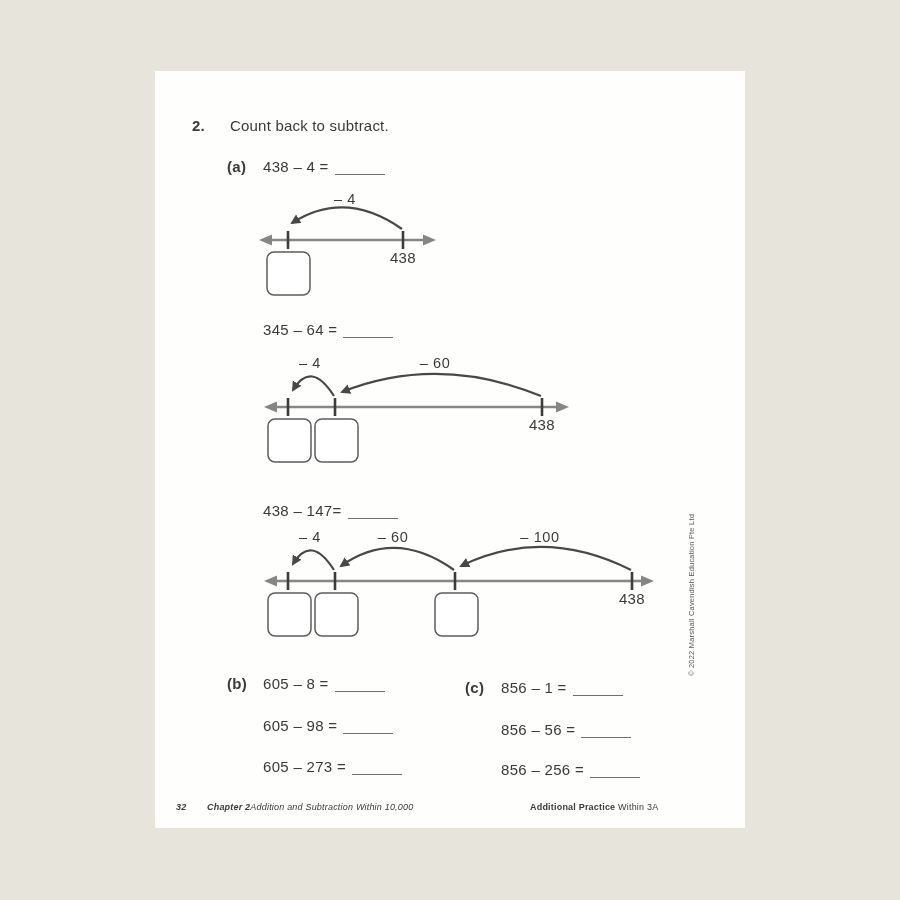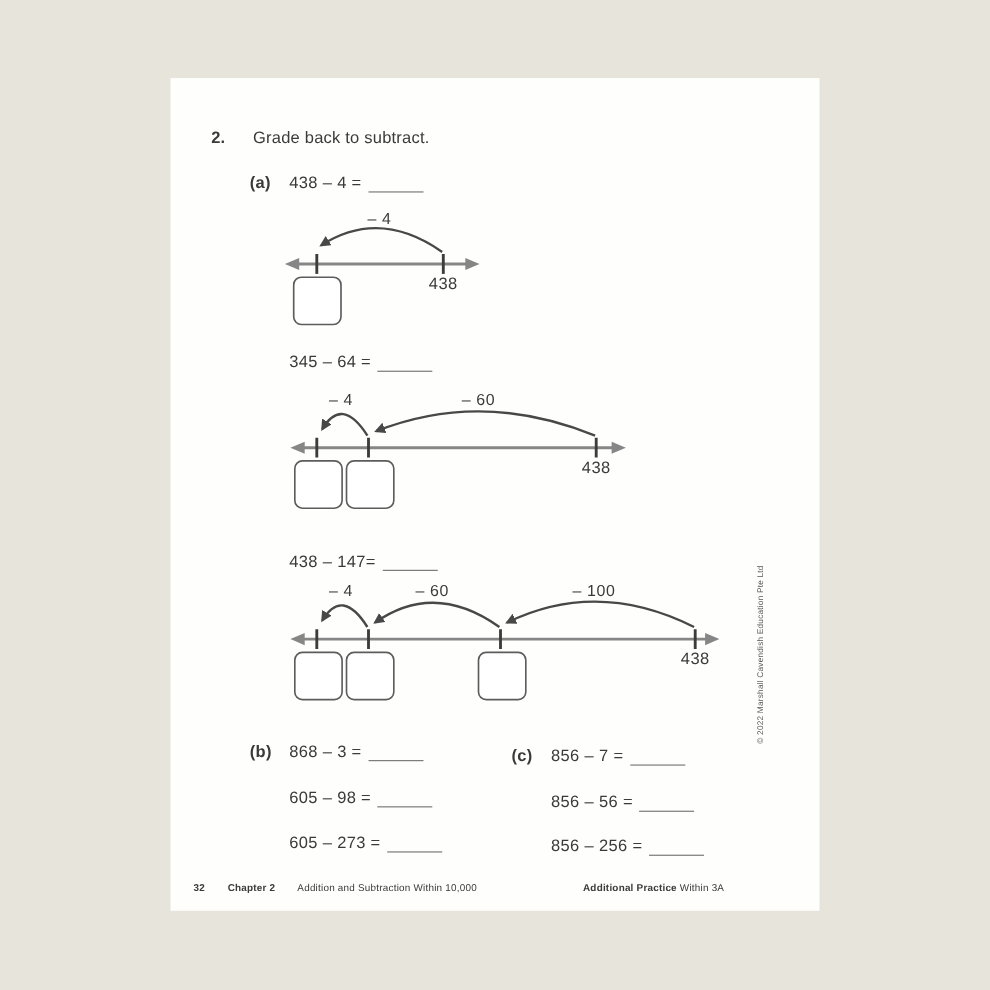--- a/index.html
+++ b/index.html
@@ -30,45 +30,45 @@
   .diagram{position:absolute;}
   .nline{stroke:#868686;stroke-width:2.6;}
   .ahead{fill:#868686;}
   .tick{stroke:#3c3c3c;stroke-width:2.6;}
   .arc{stroke:#484848;stroke-width:2.2;fill:none;}
   .jump{font-size:14.5px;fill:#3b3b3b;letter-spacing:0.6px;font-family:"Liberation Sans","DejaVu Sans",sans-serif;}
   .nl-num{font-size:15px;fill:#3b3b3b;letter-spacing:0.4px;font-family:"Liberation Sans","DejaVu Sans",sans-serif;}
   .abox{fill:#ffffff;stroke:#5c5c5c;stroke-width:1.5;}
   .footer-left{
     position:absolute;left:21px;top:731px;display:flex;align-items:flex-end;
-    font-size:9px;letter-spacing:0.2px;color:#3a3a3a;
+    font-size:9px;letter-spacing:0.2px;color:#3a3a3a;font-style:italic;
   }
   .page-num{font-weight:700;width:31px;}
-  .chap-label{font-weight:700;margin-right:20px;}
+  .chap-label{font-weight:700;margin-right:0;}
   .footer-right{
     position:absolute;left:375px;top:731px;font-size:9px;letter-spacing:0.2px;
     color:#3a3a3a;white-space:pre;
   }
   .footer-right .bold{font-weight:700;}
   .copyright{
     position:absolute;left:452px;top:519px;width:170px;height:10px;
     transform:rotate(-90deg);transform-origin:center;
     font-size:7.5px;color:#585858;text-align:center;letter-spacing:0.2px;
     white-space:nowrap;
   }
 </style>
 </head>
 <body>
 
 <div class="stage">
   <div class="paper">
 
     <div class="q-head">
       <span class="q-num">2.</span>
-      <span class="q-prompt">Grade back to subtract.</span>
+      <span class="q-prompt">Count back to subtract.</span>
     </div>
 
     <div class="eq-row" style="left:72px;top:87px">
       <span class="part-label">(a)</span>
       <span class="eq-text">438 – 4 =</span>
       <span class="blank"></span>
     </div>
 
     <svg class="diagram" style="left:95px;top:114px" width="190" height="115">
       <defs>
@@ -138,35 +138,35 @@
       <text class="jump" x="138" y="17" text-anchor="middle">– 60</text>
       <text class="jump" x="285" y="17" text-anchor="middle">– 100</text>
       <text class="nl-num" x="377" y="79" text-anchor="middle">438</text>
       <rect class="abox" x="13" y="68" width="43" height="43" rx="7"></rect>
       <rect class="abox" x="60" y="68" width="43" height="43" rx="7"></rect>
       <rect class="abox" x="180" y="68" width="43" height="43" rx="7"></rect>
     </svg>
 
     <div class="eq-row" style="left:72px;top:604px">
       <span class="part-label">(b)</span>
-      <span class="eq-text">868 – 3 =</span>
+      <span class="eq-text">605 – 8 =</span>
       <span class="blank"></span>
     </div>
     <div class="eq-row" style="left:108px;top:646px">
       <span class="eq-text">605 – 98 =</span>
       <span class="blank"></span>
     </div>
     <div class="eq-row" style="left:108px;top:687px">
       <span class="eq-text">605 – 273 =</span>
       <span class="blank"></span>
     </div>
 
     <div class="eq-row" style="left:310px;top:608px">
       <span class="part-label">(c)</span>
-      <span class="eq-text">856 – 7 =</span>
+      <span class="eq-text">856 – 1 =</span>
       <span class="blank"></span>
     </div>
     <div class="eq-row" style="left:346px;top:650px">
       <span class="eq-text">856 – 56 =</span>
       <span class="blank"></span>
     </div>
     <div class="eq-row" style="left:346px;top:690px">
       <span class="eq-text">856 – 256 =</span>
       <span class="blank"></span>
     </div>

